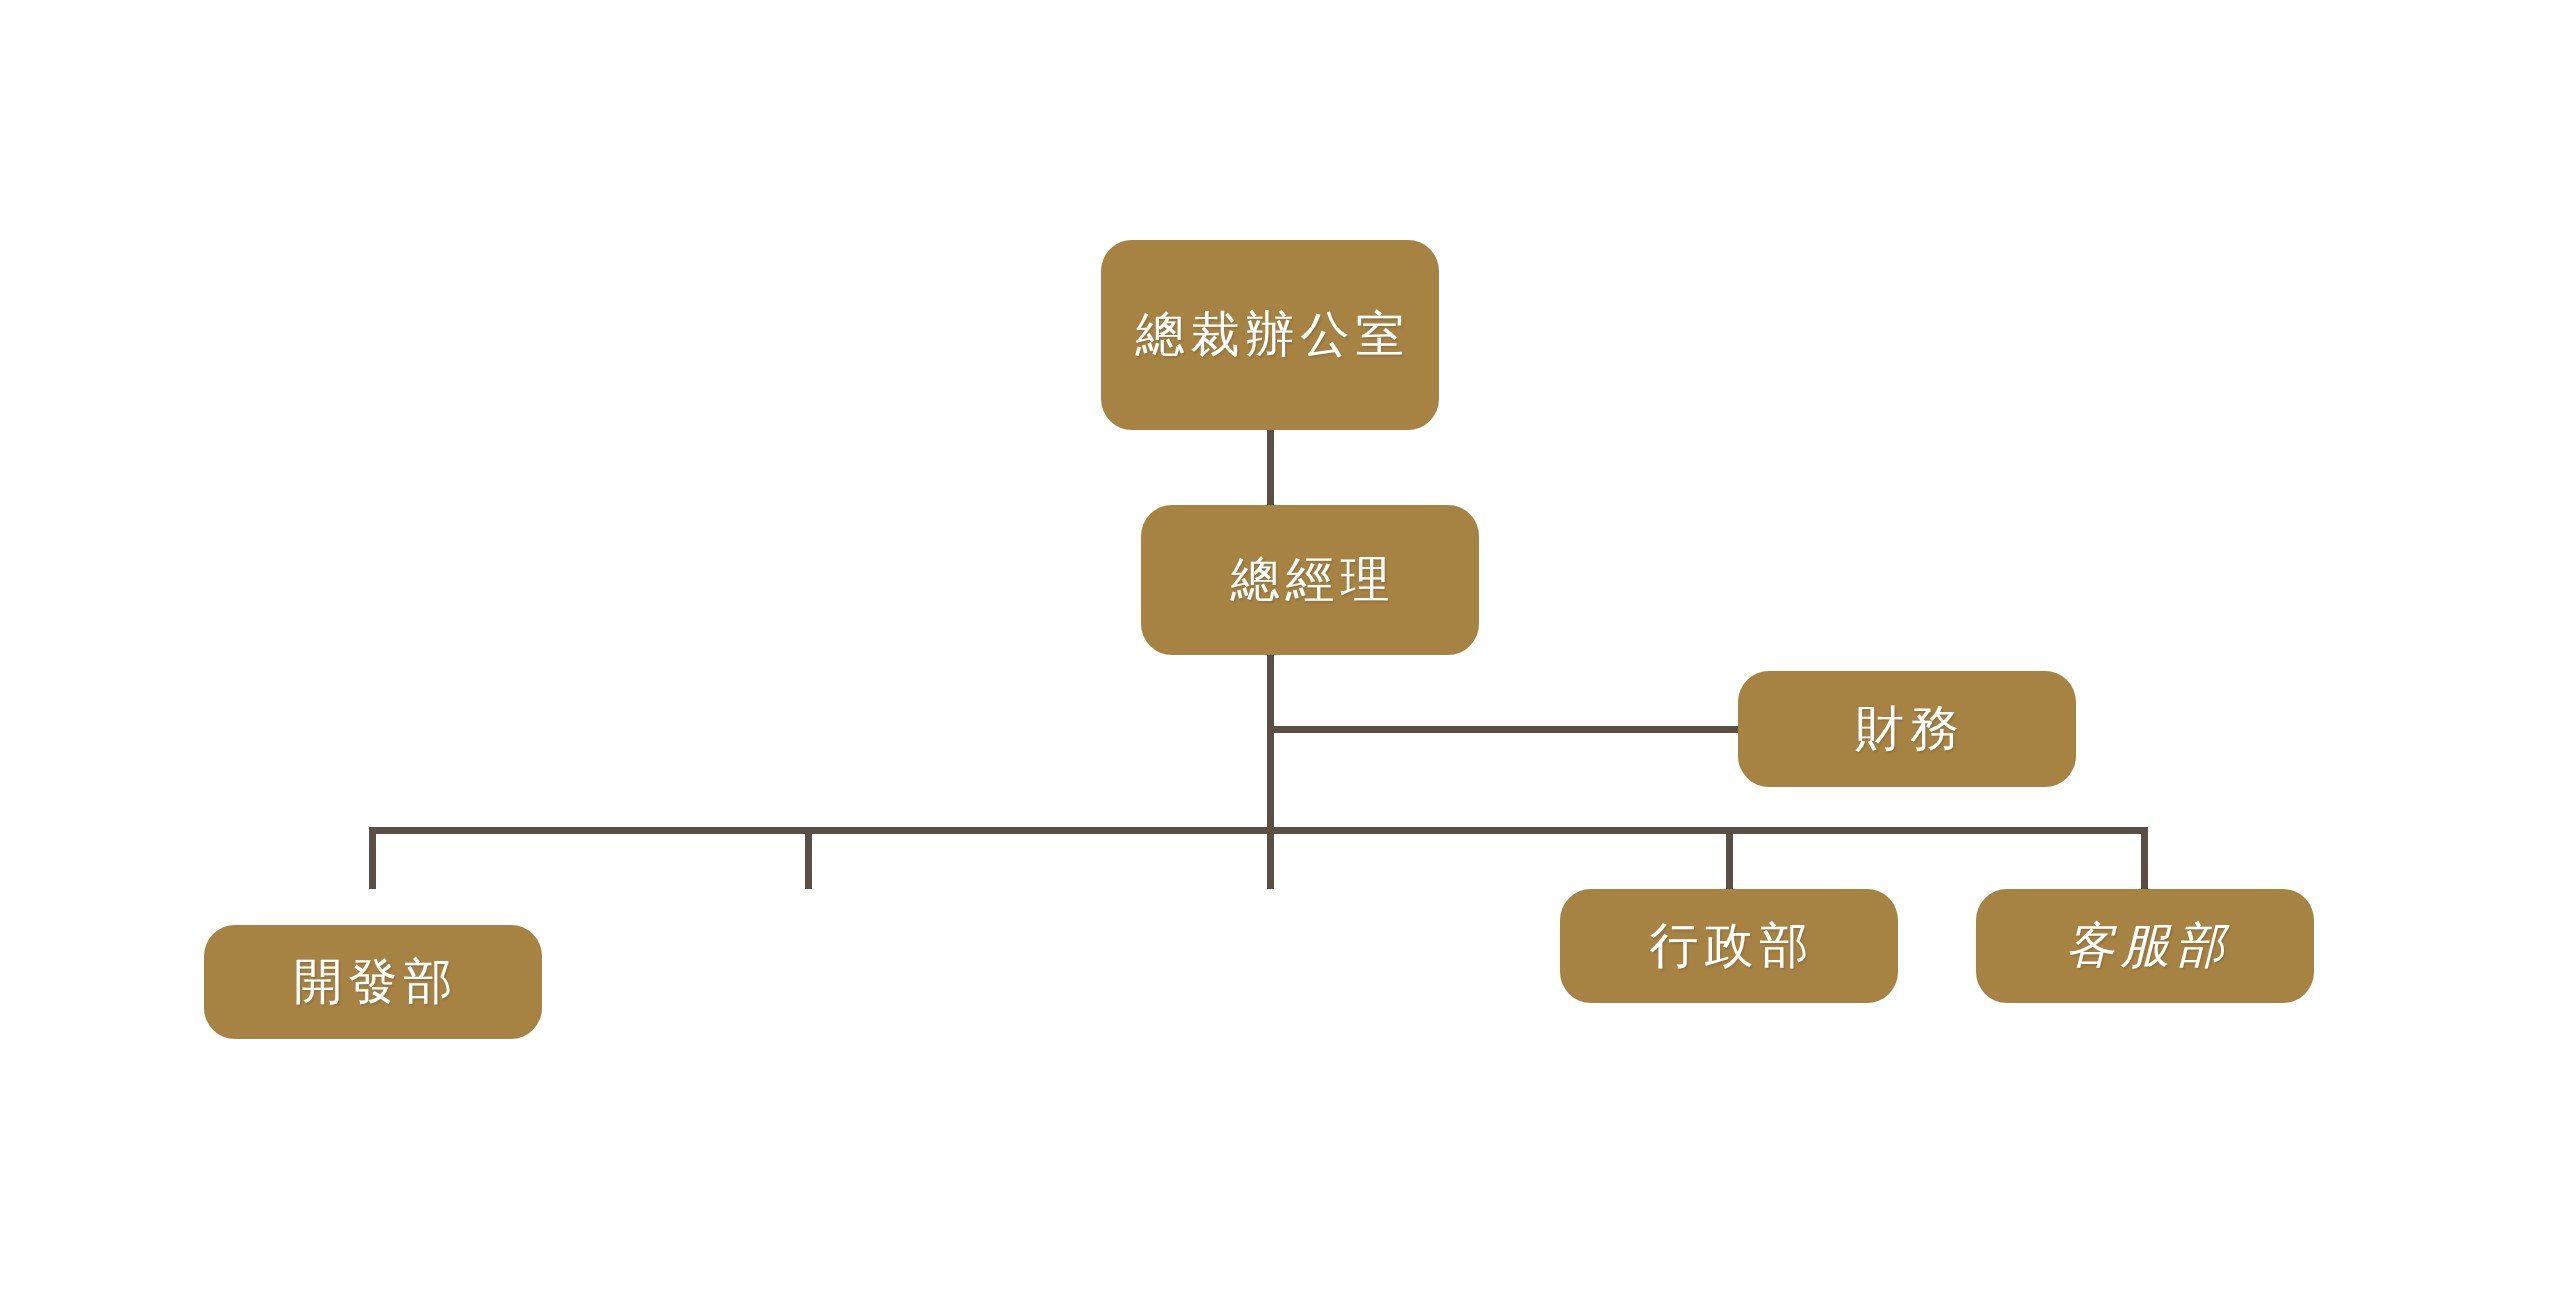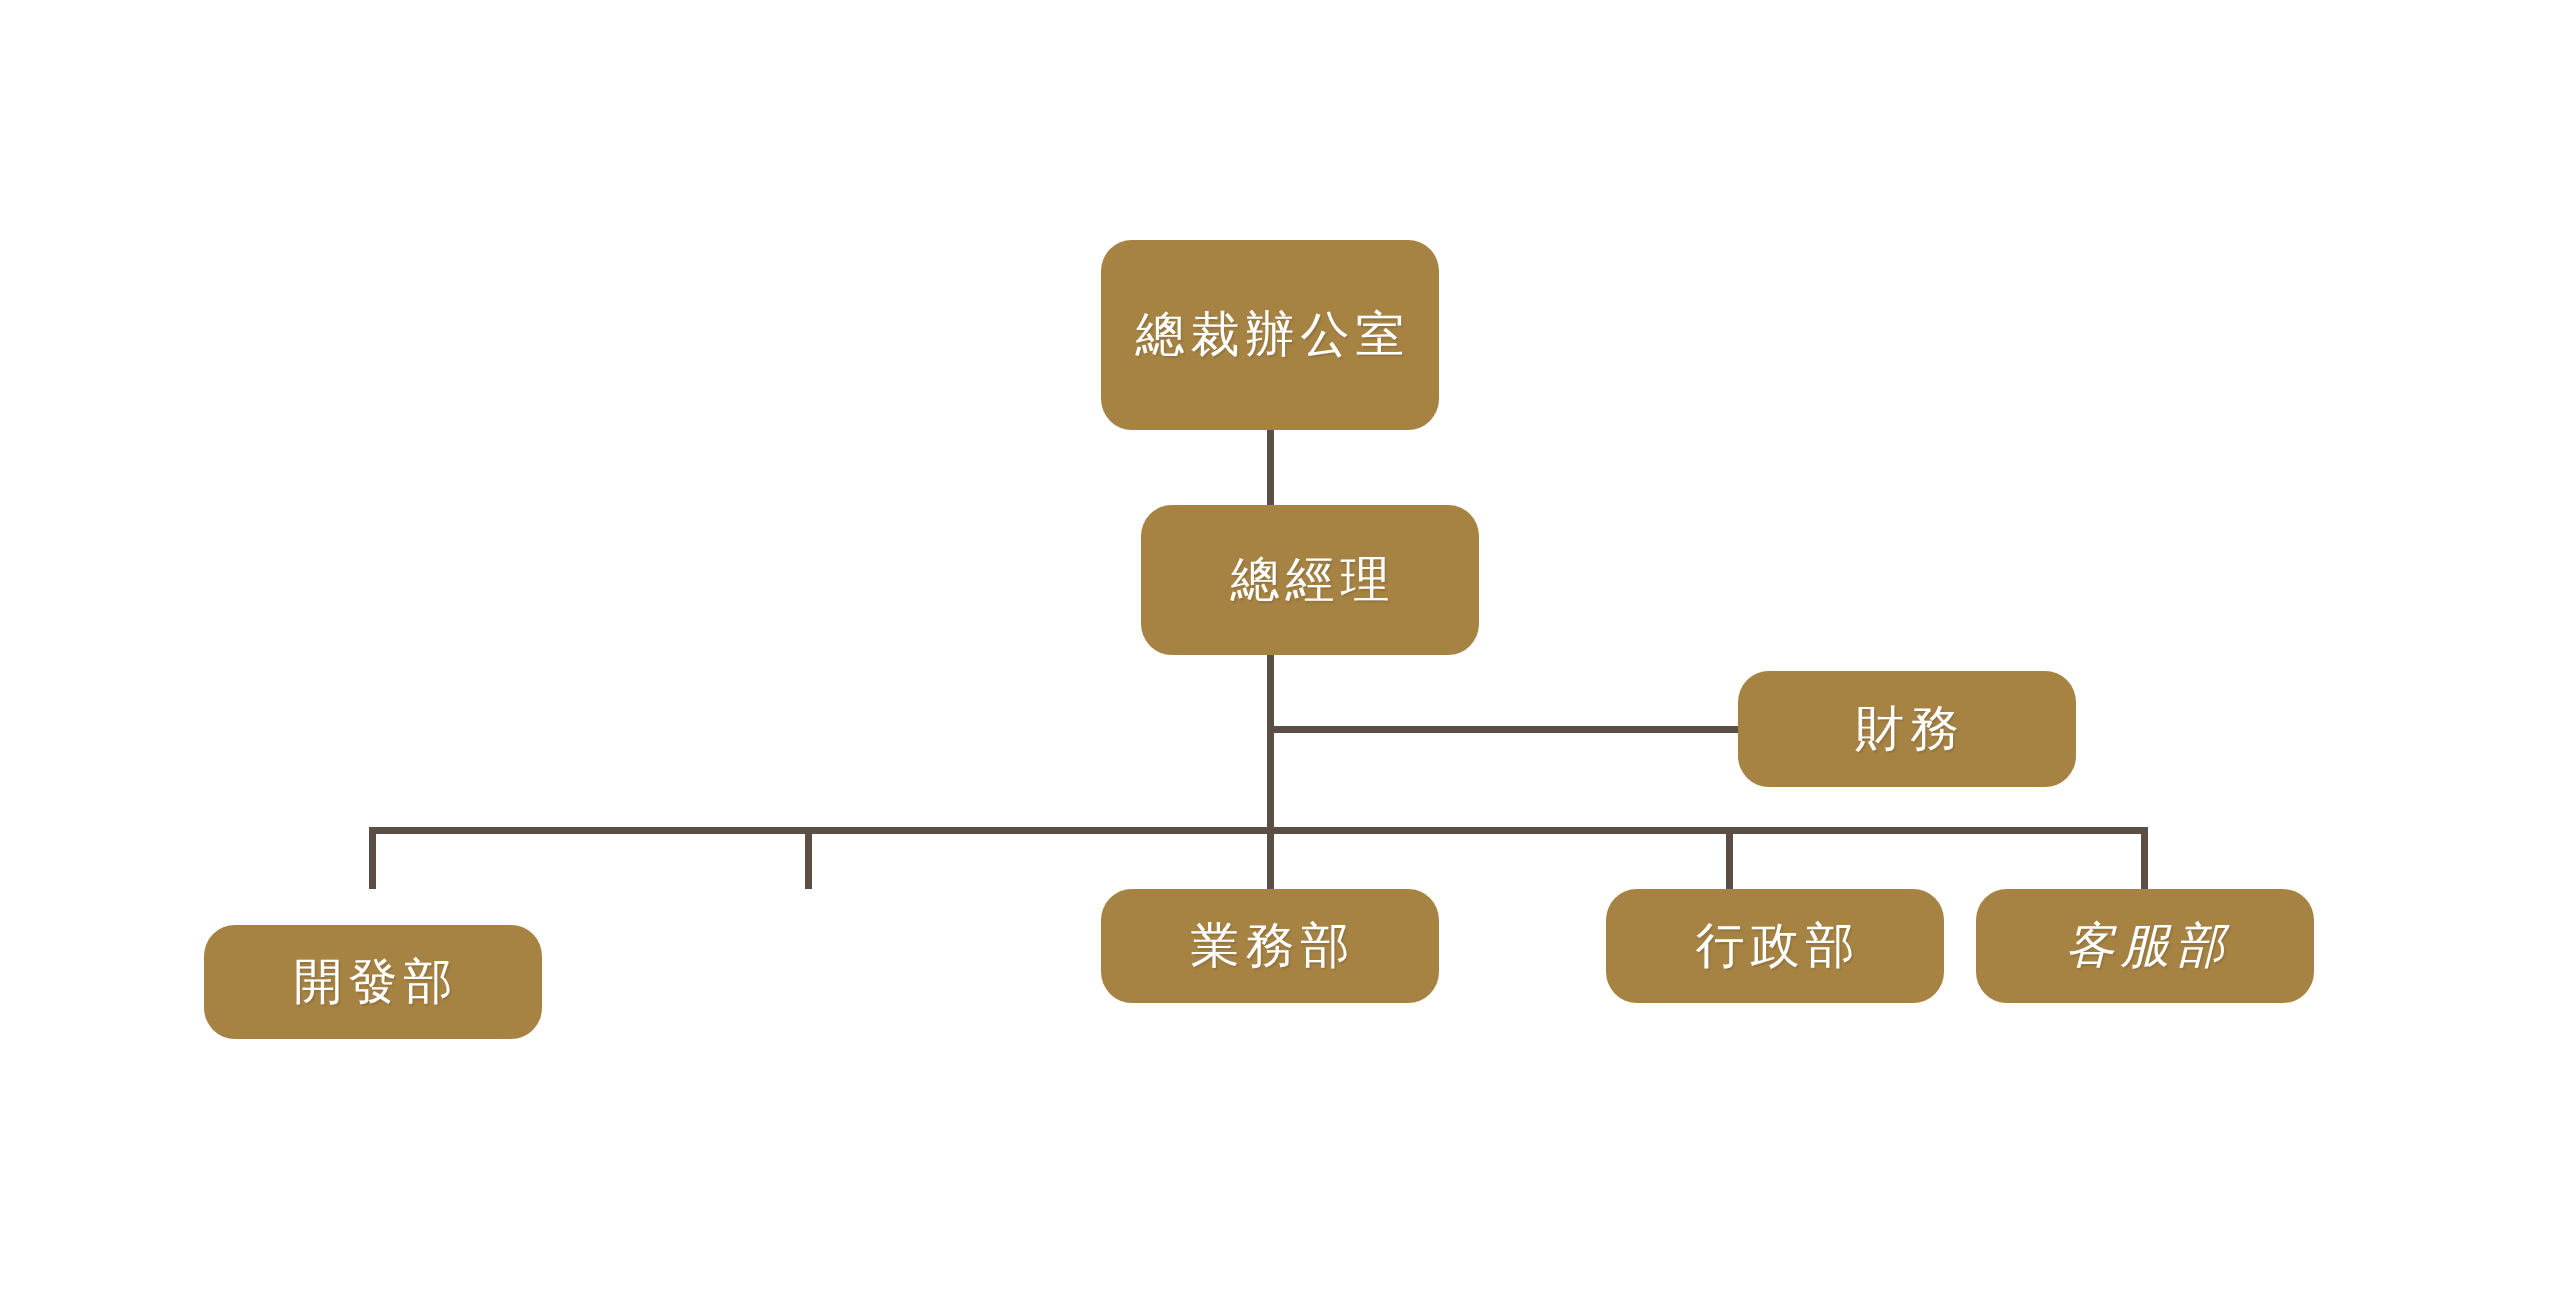--- a/index.html
+++ b/index.html
@@ -38,21 +38,21 @@
     background: var(--connector, #5b4e44);
   }
 
   
   .node-president       { left: 1101px; top: 240px;  height: 190px; }
   .node-gm              { left: 1101px; top: 505px;  height: 150px; margin-left: 40px; }
   .node-finance         { left: 1738px; top: 671px;  height: 116px; }
   .node-development     { left: 204px;  top: 889px; height: 114px; margin-top: 36px; }
   .node-asset           { left: 639px;  top: 889px; height: 114px; }
   .node-business        { left: 1101px; top: 889px; height: 114px; }
-  .node-administration  { left: 1560px; top: 889px; height: 114px; margin-left: 46px; }
+  .node-administration  { left: 1560px; top: 889px; height: 114px; }
   .node-customerservice { left: 1976px; top: 889px; height: 114px; font-style: italic; }
 
   
   .line-president-gm    { left: 1267px; top: 430px;  width: 6.8px;    height: 75px;  }
   .line-gm-trunk        { left: 1267px; top: 655px;  width: 6.8px;    height: 234px; }
   .line-finance-branch  { left: 1270px; top: 726px;  width: 468px;  height: 6.8px;   }
   .line-dept-bus        { left: 369px;  top: 827px; width: 1779px; height: 6.8px;   }
   .drop-development     { left: 369px;  top: 830px; width: 6.8px;    height: 59px;  }
   .drop-asset           { left: 805px; top: 830px; width: 6.8px;    height: 59px;  }
   .drop-administration  { left: 1726px; top: 830px; width: 6.8px;    height: 59px;  }
@@ -82,23 +82,20 @@
 
   <div class="org-node node-finance">
     <span class="label">財務</span>
   </div>
 
   <div class="org-node node-development">
     <span class="label">開發部</span>
   </div>
 
 
-  <div class="org-node node-business">
-    <span class="label">業務部</span>
-  </div>
 
   <div class="org-node node-administration">
     <span class="label">行政部</span>
   </div>
 
   <div class="org-node node-customerservice">
     <span class="label">客服部</span>
   </div>
 
 </div>

